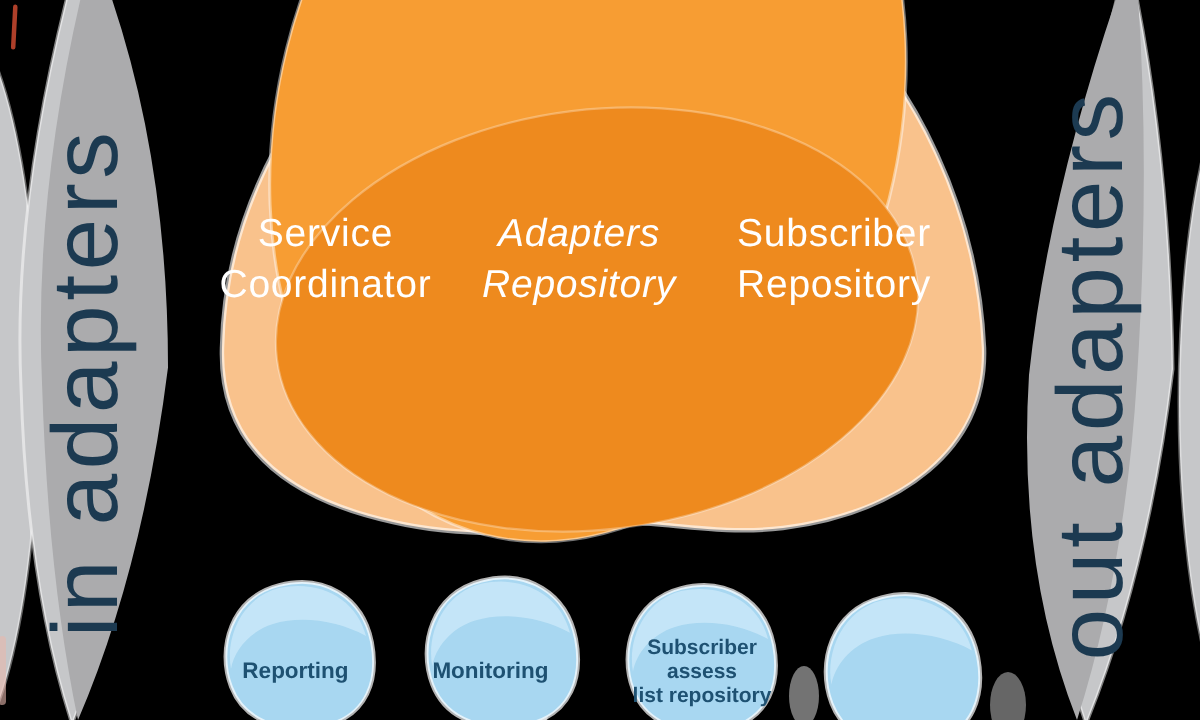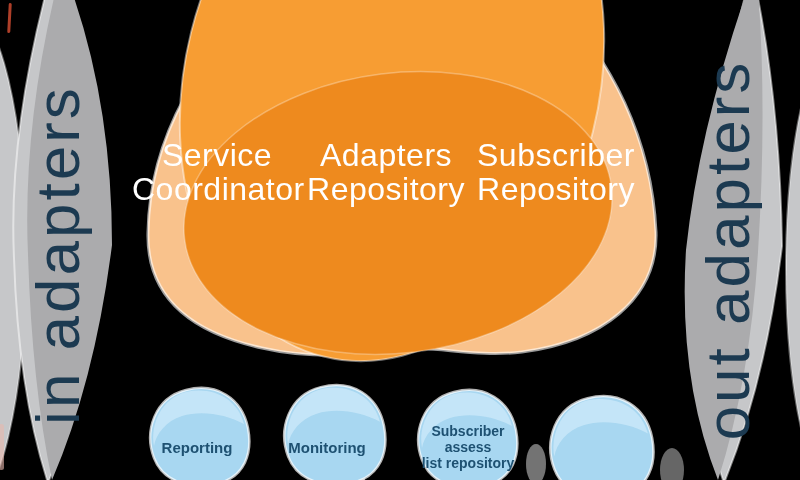--- a/index.html
+++ b/index.html
@@ -2,21 +2,21 @@
 <html><head>
 <meta charset="utf-8">
 <style>
   html,body{margin:0;padding:0;background:#000;}
   #stage{position:relative;width:800px;height:480px;overflow:hidden;background:#000;
          font-family:"Liberation Sans",sans-serif;}
   #stage svg{position:absolute;left:0;top:0;}
   .label{position:absolute;text-align:center;white-space:pre-line;}
   .pillar-label{width:420px;height:70px;line-height:70px;font-size:62px;letter-spacing:3px;
                 color:#1c3a51;transform:rotate(-90deg);white-space:nowrap;}
-  .core-label{width:170px;top:138px;font-size:32px;line-height:34px;color:#ffffff;
+  .core-label{width:170px;top:138px;font-size:26px;line-height:34px;color:#ffffff;
               letter-spacing:0.5px;}
   .module-label{width:124px;height:64px;display:flex;align-items:center;justify-content:center;
                 font-size:15px;line-height:18px;font-weight:600;color:#1e5172;}
   .module-label.small{font-size:14px;line-height:16px;}
 </style>
 </head>
 <body>
 
 <div id="stage">
 
@@ -73,21 +73,21 @@
     <g transform="translate(546,392) scale(1.04)">
         <use href="#module-blob"></use>
       </g>
   </svg>
 
   <div class="label pillar-label" style="left:-152px;top:220px;">in adapters</div>
   <div class="label pillar-label" style="left:518px;top:215px;">out adapters</div>
 
   <div class="label core-label" style="left:132px;">Service
 Coordinator</div>
-  <div class="label core-label" style="left:301px;">Adapters
+  <div class="label core-label" style="left:301px;font-style:italic;">Adapters
 Repository</div>
   <div class="label core-label" style="left:471px;">Subscriber
 Repository</div>
 
   <div class="label module-label" style="left:135px;top:416px;">Reporting</div>
   <div class="label module-label" style="left:265px;top:416px;">Monitoring</div>
   <div class="label module-label small" style="left:406px;top:415px;">Subscriber
 assess
 list repository</div>
 

